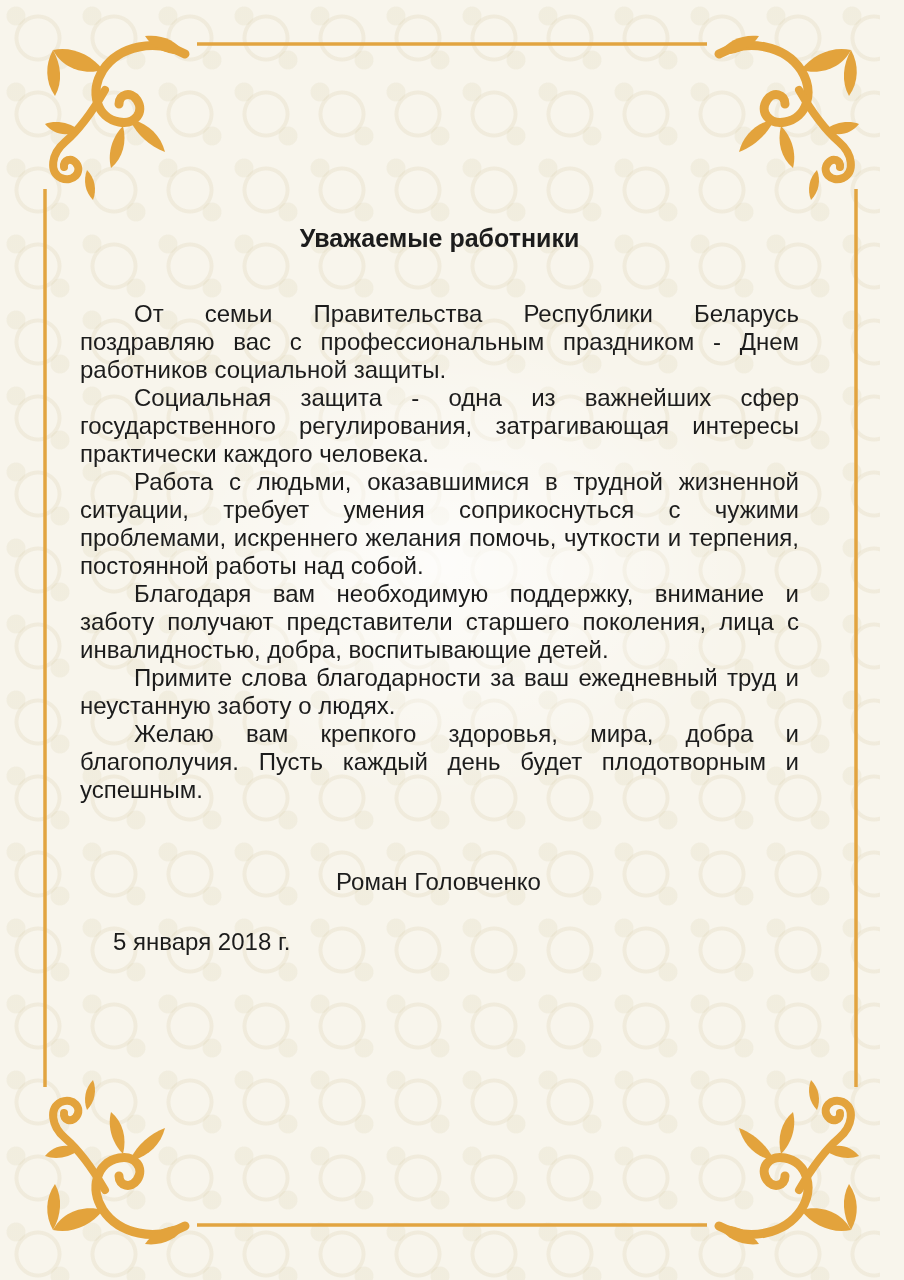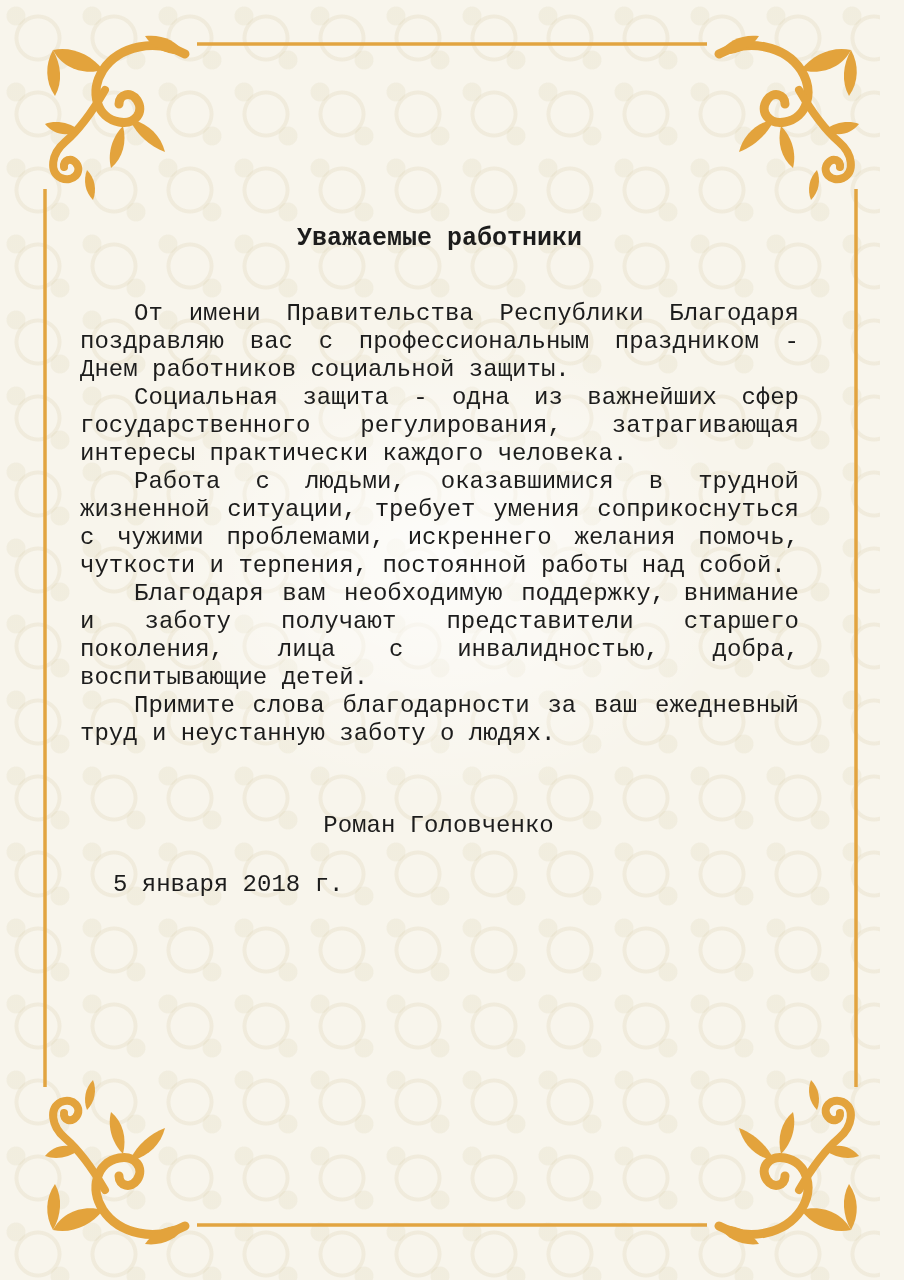--- a/index.html
+++ b/index.html
@@ -2,21 +2,21 @@
 <html lang="ru"><head>
 <meta charset="utf-8">
 <style>
   * { margin:0; padding:0; box-sizing:border-box; }
   html,body { background:#f8f5ec; }
   .page{
     position:relative;
     width:880px;
     height:1280px;
     overflow:hidden;
-    font-family:Liberation Mono, monospace;
+    font-family:Liberation Sans, sans-serif;
     color:#1c1c1c;
     background-color:#f8f5ec;
     background-image:
       radial-gradient(ellipse 430px 330px at 50% 44%, rgba(255,255,255,0.75), rgba(255,255,255,0) 72%),
       radial-gradient(circle at 50% 50%, rgba(212,201,165,0) 19px, rgba(212,201,165,0.22) 20px, rgba(212,201,165,0.22) 23px, rgba(212,201,165,0) 24px),
       radial-gradient(circle at 16px 16px, rgba(212,201,165,0.18) 9px, rgba(212,201,165,0) 10px),
       radial-gradient(circle at 60px 60px, rgba(212,201,165,0.18) 9px, rgba(212,201,165,0) 10px);
     background-size:auto, 76px 76px, 76px 76px, 76px 76px;
   }
   .frame-svg{
@@ -101,25 +101,26 @@
     </g>
   </svg>
 
   <div class="content">
 
     <h1 class="title">
       <span class="title-line">Уважаемые работники</span>
     </h1>
 
     <div class="body-block">
-      <p class="para">От имени Правительства Республики Благодаря поздравляю вас с профессиональным праздником - Днем работников социальной защиты.</p>
+      <p class="para">От семьи Правительства Республики Беларусь поздравляю вас с профессиональным праздником - Днем работников социальной защиты.</p>
       <p class="para">Социальная защита - одна из важнейших сфер государственного регулирования, затрагивающая интересы практически каждого человека.</p>
       <p class="para">Работа с людьми, оказавшимися в трудной жизненной ситуации, требует умения соприкоснуться с чужими проблемами, искреннего желания помочь, чуткости и терпения, постоянной работы над собой.</p>
       <p class="para">Благодаря вам необходимую поддержку, внимание и заботу получают представители старшего поколения, лица с инвалидностью, добра, воспитывающие детей.</p>
       <p class="para">Примите слова благодарности за ваш ежедневный труд и неустанную заботу о людях.</p>
+      <p class="para">Желаю вам крепкого здоровья, мира, добра и благополучия. Пусть каждый день будет плодотворным и успешным.</p>
     </div>
 
     <div class="signature">Роман Головченко</div>
 
     <div class="date">5 января 2018 г.</div>
 
   </div>
 </div>
 
 </body></html>

